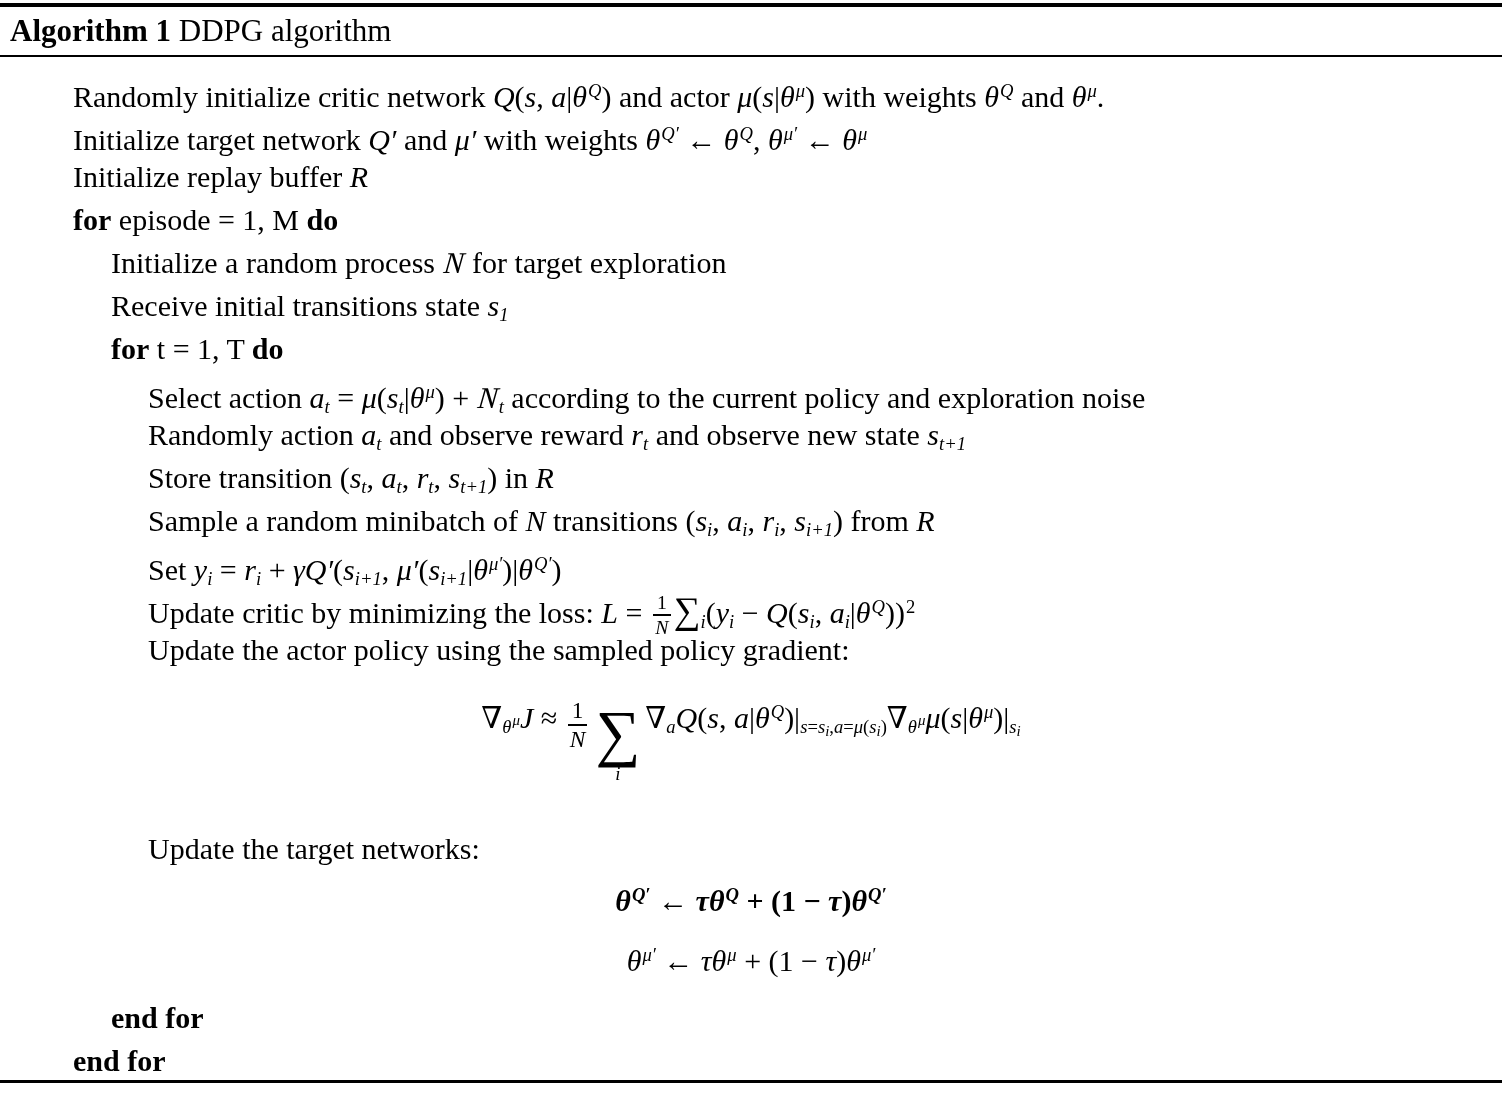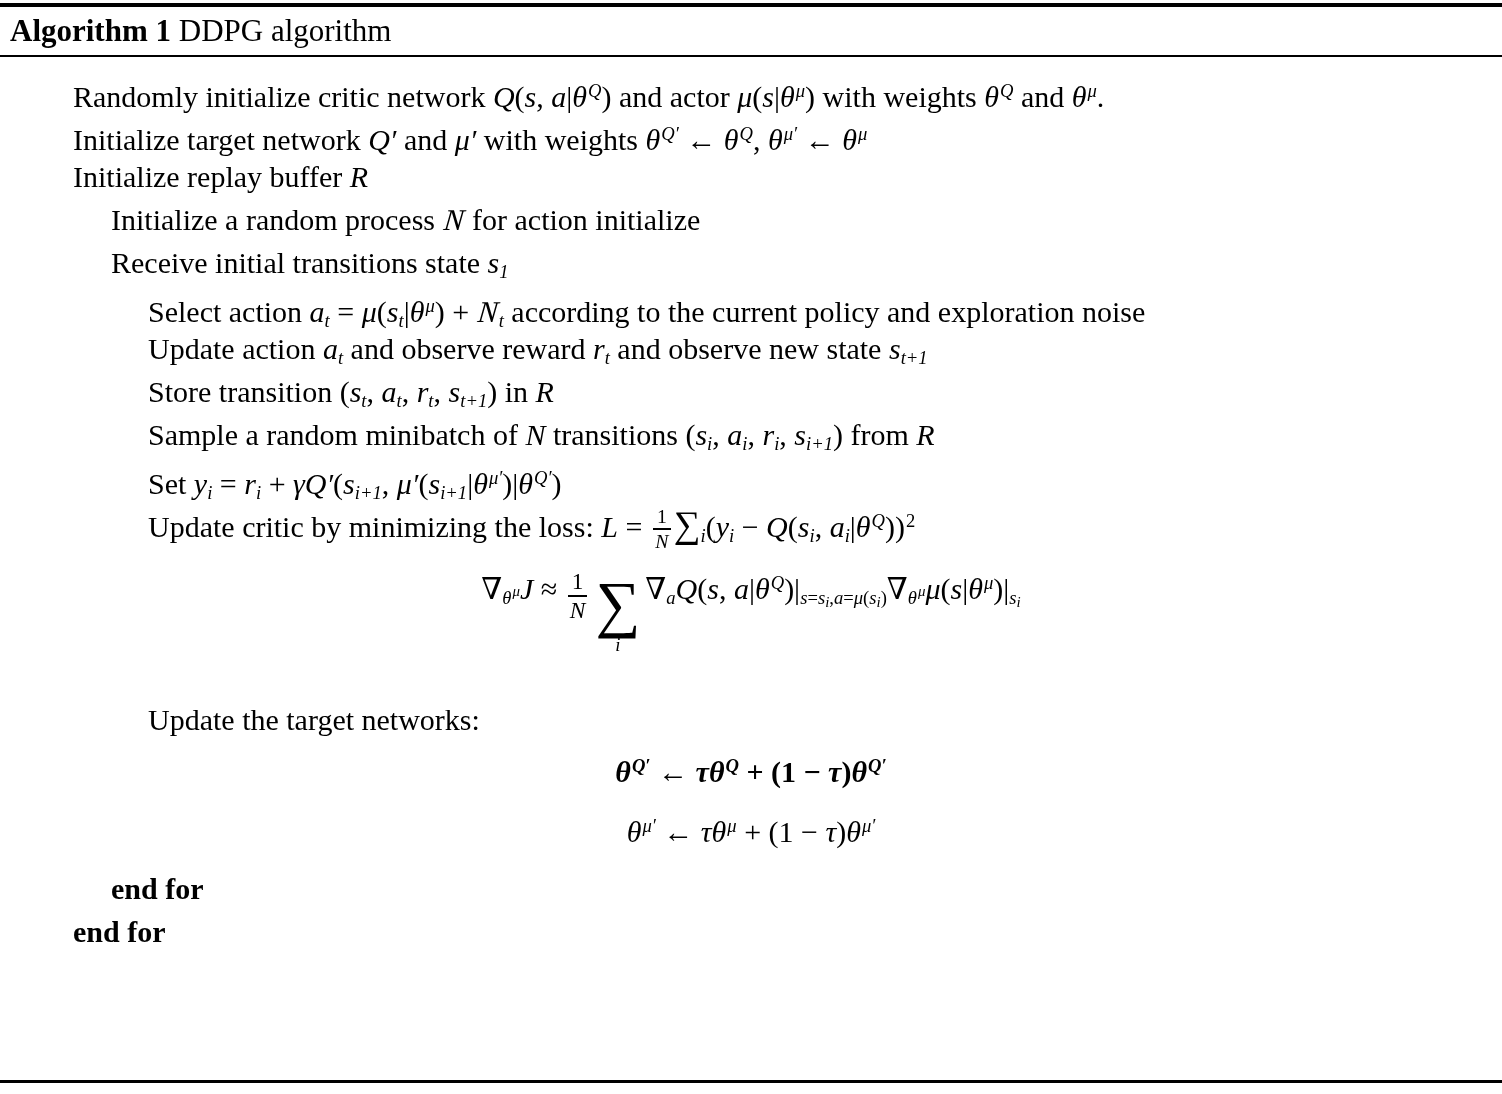--- a/index.html
+++ b/index.html
@@ -52,28 +52,31 @@
 <div class="page">
   <div class="rule rule-top"></div>
   <div class="titlebar">
     <span class="lbl">Algorithm 1</span><span>&nbsp;</span><span>DDPG algorithm</span>
   </div>
   <div class="rule rule-mid"></div>
   <div class="body">
       <div class="line ind0"><span class="rm">Randomly initialize critic network </span><span class="it">Q</span><span class="rm">(</span><span class="it">s</span><span class="rm">, </span><span class="it">a</span><span class="rm">|</span><span class="it">θ</span><span class="sup">Q</span><span class="rm">) and actor </span><span class="it">μ</span><span class="rm">(</span><span class="it">s</span><span class="rm">|</span><span class="it">θ</span><span class="sup">μ</span><span class="rm">) with weights </span><span class="it">θ</span><span class="sup">Q</span><span class="rm"> and </span><span class="it">θ</span><span class="sup">μ</span><span class="rm">.</span></div>
       <div class="line ind0"><span class="rm">Initialize target network </span><span class="it">Q′</span><span class="rm"> and </span><span class="it">μ′</span><span class="rm"> with weights </span><span class="it">θ</span><span class="sup">Q′</span><span class="rm"> ← </span><span class="it">θ</span><span class="sup">Q</span><span class="rm">, </span><span class="it">θ</span><span class="sup">μ′</span><span class="rm"> ← </span><span class="it">θ</span><span class="sup">μ</span></div>
       <div class="line ind0"><span class="rm">Initialize replay buffer </span><span class="it">R</span></div>
-      <div class="line ind1"><span class="rm">Initialize a random process </span><span class="cal">N</span><span class="rm"> for action initialize</span></div>
+      <div class="line ind0"><span class="bf">for</span><span class="rm"> episode = 1, M </span><span class="bf">do</span></div>
+      <div class="line ind1"><span class="rm">Initialize a random process </span><span class="cal">N</span><span class="rm"> for target exploration</span></div>
       <div class="line ind1"><span class="rm">Receive initial transitions state </span><span class="it">s</span><span class="sub">1</span></div>
+      <div class="line ind1"><span class="bf">for</span><span class="rm"> t = 1, T </span><span class="bf">do</span></div>
       <div class="line ind2"><span class="rm">Select action </span><span class="it">a</span><span class="sub">t</span><span class="rm"> = </span><span class="it">μ</span><span class="rm">(</span><span class="it">s</span><span class="sub">t</span><span class="rm">|</span><span class="it">θ</span><span class="sup">μ</span><span class="rm">) + </span><span class="cal">N</span><span class="sub">t</span><span class="rm"> according to the current policy and exploration noise</span></div>
-      <div class="line ind2"><span class="rm">Update action </span><span class="it">a</span><span class="sub">t</span><span class="rm"> and observe reward </span><span class="it">r</span><span class="sub">t</span><span class="rm"> and observe new state </span><span class="it">s</span><span class="sub">t+1</span></div>
+      <div class="line ind2"><span class="rm">Randomly action </span><span class="it">a</span><span class="sub">t</span><span class="rm"> and observe reward </span><span class="it">r</span><span class="sub">t</span><span class="rm"> and observe new state </span><span class="it">s</span><span class="sub">t+1</span></div>
       <div class="line ind2"><span class="rm">Store transition (</span><span class="it">s</span><span class="sub">t</span><span class="rm">, </span><span class="it">a</span><span class="sub">t</span><span class="rm">, </span><span class="it">r</span><span class="sub">t</span><span class="rm">, </span><span class="it">s</span><span class="sub">t+1</span><span class="rm">) in </span><span class="it">R</span></div>
       <div class="line ind2"><span class="rm">Sample a random minibatch of </span><span class="it">N</span><span class="rm"> transitions (</span><span class="it">s</span><span class="sub">i</span><span class="rm">, </span><span class="it">a</span><span class="sub">i</span><span class="rm">, </span><span class="it">r</span><span class="sub">i</span><span class="rm">, </span><span class="it">s</span><span class="sub">i+1</span><span class="rm">) from </span><span class="it">R</span></div>
       <div class="line ind2"><span class="rm">Set </span><span class="it">y</span><span class="sub">i</span><span class="rm"> = </span><span class="it">r</span><span class="sub">i</span><span class="rm"> + </span><span class="it">γQ′</span><span class="rm">(</span><span class="it">s</span><span class="sub">i+1</span><span class="rm">, </span><span class="it">μ′</span><span class="rm">(</span><span class="it">s</span><span class="sub">i+1</span><span class="rm">|</span><span class="it">θ</span><span class="sup">μ′</span><span class="rm">)|</span><span class="it">θ</span><span class="sup">Q′</span><span class="rm">)</span></div>
       <div class="line ind2"><span class="rm">Update critic by minimizing the loss: </span><span class="it">L</span><span class="rm"> = </span><span class="frac"><span class="fnum">1</span><span class="fden">N</span></span><span class="sum">∑</span><span class="sub">i</span><span class="rm">(</span><span class="it">y</span><span class="sub">i</span><span class="rm"> − </span><span class="it">Q</span><span class="rm">(</span><span class="it">s</span><span class="sub">i</span><span class="rm">, </span><span class="it">a</span><span class="sub">i</span><span class="rm">|</span><span class="it">θ</span><span class="sup">Q</span><span class="rm">))</span><span class="supn">2</span></div>
+      <div class="line ind2"><span class="rm">Update the actor policy using the sampled policy gradient:</span></div>
       <div class="eq grad"><span class="rm">∇</span><span class="sub"><span class="it">θ</span><span class="sup">μ</span></span><span class="it">J</span><span class="rm"> ≈ </span><span class="frac big"><span class="fnum">1</span><span class="fden">N</span></span><span class="bigop">
           <span class="op">∑</span>
           <span class="under">i</span>
         </span><span class="rm">∇</span><span class="sub">a</span><span class="it">Q</span><span class="rm">(</span><span class="it">s</span><span class="rm">, </span><span class="it">a</span><span class="rm">|</span><span class="it">θ</span><span class="sup">Q</span><span class="rm">)|</span><span class="sub"><span class="it">s</span><span class="rm">=</span><span class="it">s</span><span class="sub">i</span><span class="rm">,</span><span class="it">a</span><span class="rm">=</span><span class="it">μ</span><span class="rm">(</span><span class="it">s</span><span class="sub">i</span><span class="rm">)</span></span><span class="rm">∇</span><span class="sub"><span class="it">θ</span><span class="sup">μ</span></span><span class="it">μ</span><span class="rm">(</span><span class="it">s</span><span class="rm">|</span><span class="it">θ</span><span class="sup">μ</span><span class="rm">)|</span><span class="sub"><span class="it">s</span><span class="sub">i</span></span></div>
       <div class="line ind2"><span class="rm">Update the target networks:</span></div>
       <div class="eq target"><span class="it">θ</span><span class="sup">Q′</span><span class="rm"> ← </span><span class="it">τθ</span><span class="sup">Q</span><span class="rm"> + (1 − </span><span class="it">τ</span><span class="rm">)</span><span class="it">θ</span><span class="sup">Q′</span></div>
       <div class="eq target2"><span class="it">θ</span><span class="sup">μ′</span><span class="rm"> ← </span><span class="it">τθ</span><span class="sup">μ</span><span class="rm"> + (1 − </span><span class="it">τ</span><span class="rm">)</span><span class="it">θ</span><span class="sup">μ′</span></div>
       <div class="line ind1 gap-above"><span class="bf">end for</span></div>
       <div class="line ind0"><span class="bf">end for</span></div>
     </div>

